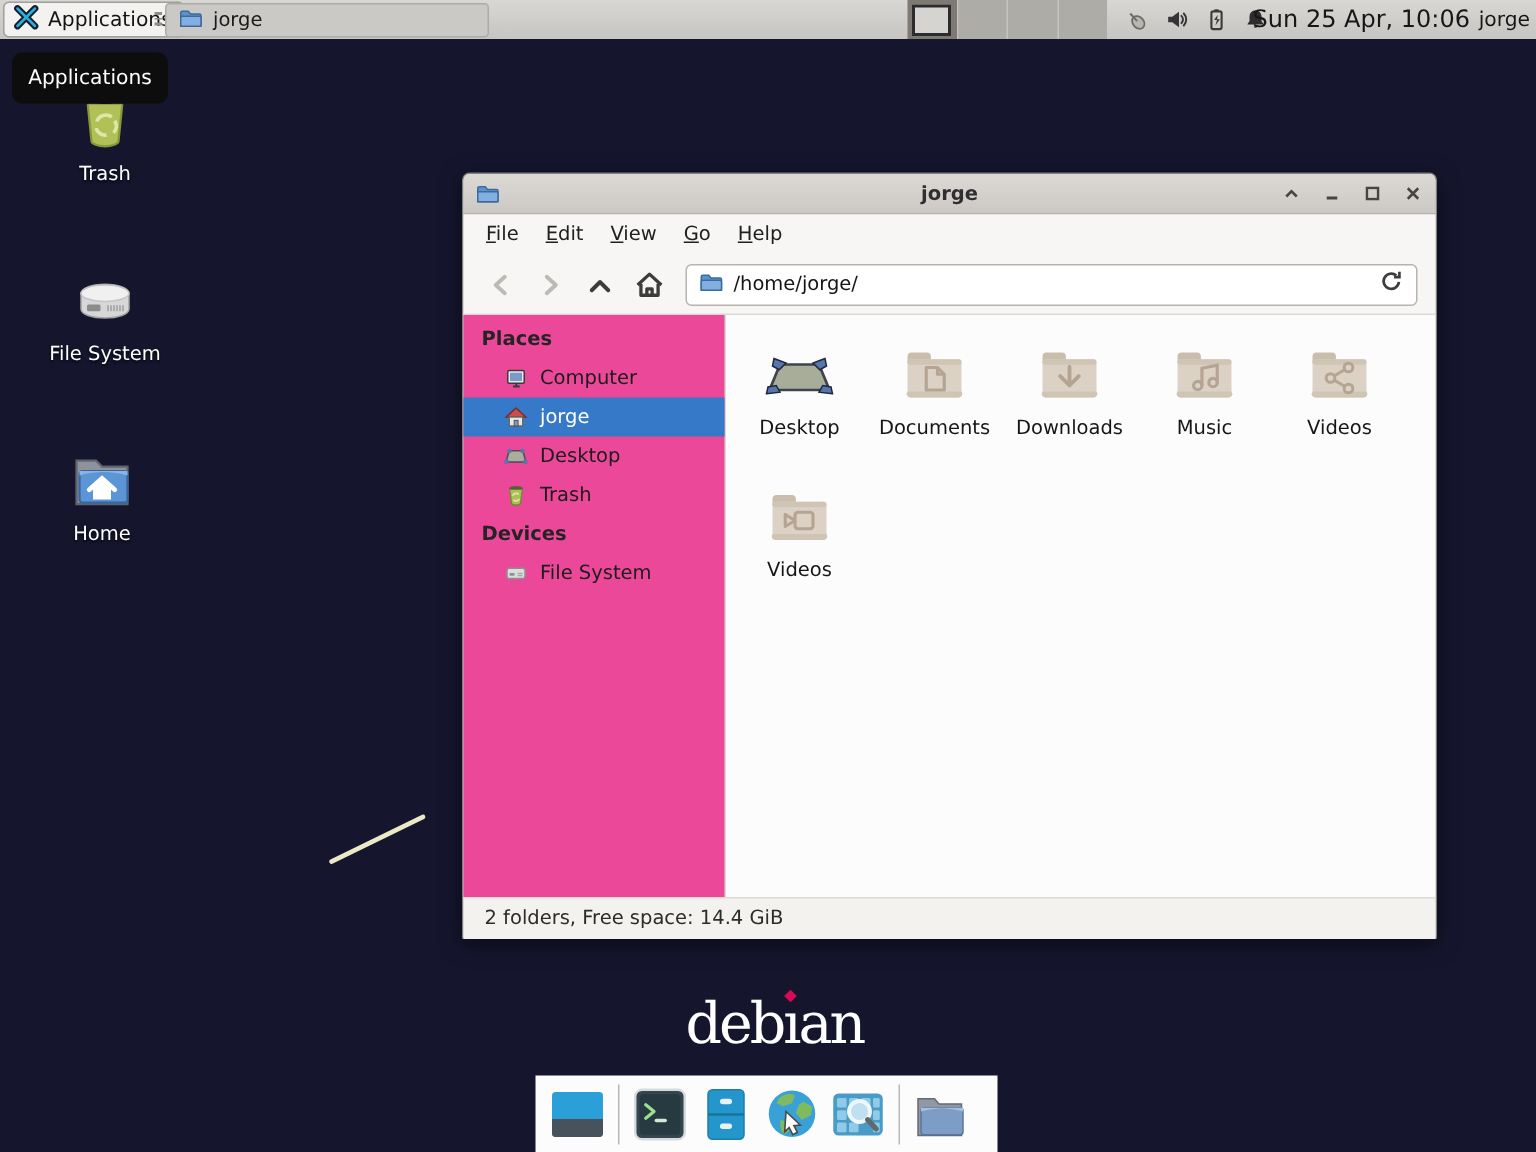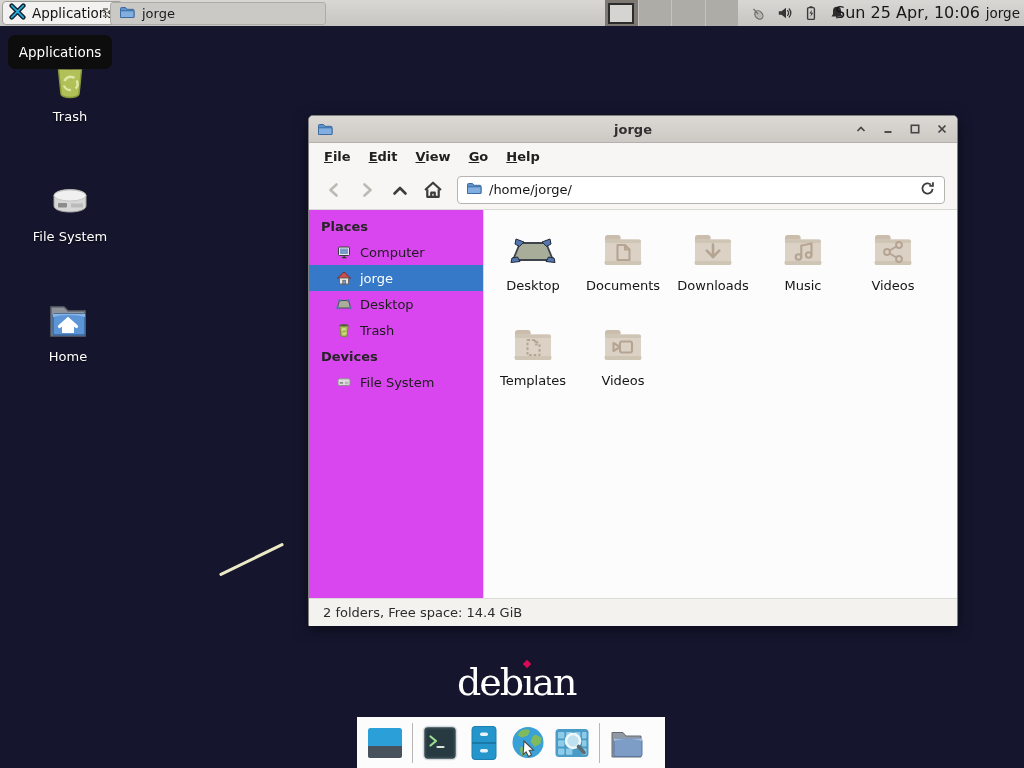--- a/index.html
+++ b/index.html
@@ -40,29 +40,29 @@
   
   #win{position:absolute;left:308px;top:115px;width:648px;height:509px;background:#fbfbfa;
        border:1px solid #808080;border-radius:5px 5px 1px 1px;box-shadow:0 3px 14px rgba(0,0,0,.5);}
   #titlebar{height:26px;background:linear-gradient(#dcd9d5,#ccc9c5);border-radius:4px 4px 0 0;
             position:relative;display:flex;align-items:center;border-bottom:1px solid #b3b1ad;}
   #title-icon{margin-left:8px;display:flex;}
   #win-title{position:absolute;left:0;right:0;text-align:center;font-weight:bold;color:#2f2f2f;}
   #win-ctls{position:absolute;right:8px;top:0;height:26px;display:flex;align-items:center;gap:13px;}
   #win-ctls .ctl{display:flex;align-items:center;justify-content:center;width:14px;height:14px;}
   #menubar{height:27px;background:#f7f6f4;display:flex;align-items:center;padding-left:6px;}
-  .menu-item{padding:4px 9px;color:#202020;font-weight:bold;}
+  .menu-item{padding:4px 9px;color:#202020;}
   #toolbar{height:39px;background:#f7f6f4;border-bottom:1px solid #dbd9d5;
            display:flex;align-items:center;padding:0 12px 0 10px;gap:4px;}
   .tool-btn{width:29px;height:28px;display:flex;align-items:center;justify-content:center;border-radius:3px;}
   #path-entry{flex:1;height:26px;margin-left:6px;background:#fff;border:1px solid #b6b4b0;
               border-radius:4px;display:flex;align-items:center;gap:7px;padding:0 8px;justify-content:flex-end;}
   #path-text{flex:1;color:#141414;}
   #win-body{display:flex;height:388px;}
-  #sidebar{width:174px;background:#d946ef;border-right:1px solid #dcdad6;padding-top:3px;}
+  #sidebar{width:174px;background:#ec4899;border-right:1px solid #dcdad6;padding-top:3px;}
   .side-row{height:26px;display:flex;align-items:center;}
   .side-header{font-weight:bold;color:#242424;padding-left:12px;}
   .side-item{padding-left:27px;gap:8px;color:#1c1c1c;}
   .side-item.selected{background:#3579c8;color:#fff;}
   #main{flex:1;background:#fcfcfc;padding:16px 0 0 4px;display:flex;flex-wrap:wrap;align-content:flex-start;}
   .file-cell{width:90px;height:95px;text-align:center;}
   .file-cell svg{display:block;margin:0 auto;}
   .file-label{margin-top:4px;font-size:13px;color:#161616;}
   #statusbar{height:27px;background:#f3f2ef;border-top:1px solid #dcdad6;display:flex;
              align-items:center;padding-left:14px;color:#2c2c2c;}
@@ -372,33 +372,20 @@
             <rect x="6" y="13.5" width="36" height="3.6" rx="1.8" fill="#cfc5b5"></rect>
             <path d="M6 35a2.5 2.5 0 0 0 2.5 4h31A2.5 2.5 0 0 0 42 35z" fill="#cfc5b5"></path>
             <g fill="none" stroke="#b6a493" stroke-width="2">
               <circle cx="18" cy="26" r="2.9"></circle>
               <circle cx="30" cy="19" r="2.9"></circle>
               <circle cx="30" cy="33" r="2.9"></circle>
               <path d="M20.6 24.5l6.8-4M20.6 27.5l6.8 4"></path>
             </g>
           </svg>
           <div class="file-label">Videos</div>
-        </div>
-        <div class="file-cell">
-          <svg width="48" height="48" viewBox="0 0 48 48" xmlns="http://www.w3.org/2000/svg">
-            <path d="M6 16v-4.5C6 10 7.1 9 8.6 9H19c1.5 0 2.6 1 2.6 2.5V16z" fill="#cabdab"></path>
-            <rect x="6" y="13.5" width="36" height="25.5" rx="2.5" fill="#dbd2c5"></rect>
-            <rect x="6" y="13.5" width="36" height="3.6" rx="1.8" fill="#cfc5b5"></rect>
-            <path d="M6 35a2.5 2.5 0 0 0 2.5 4h31A2.5 2.5 0 0 0 42 35z" fill="#cfc5b5"></path>
-            <g fill="none" stroke="#b6a493" stroke-width="2" stroke-dasharray="2.6 2" stroke-linejoin="round">
-              <path d="M18.5 19h7.5l4.5 4.5V34h-12z"></path>
-              <path d="M26 19v4.5h4.5"></path>
-            </g>
-          </svg>
-          <div class="file-label">Templates</div>
         </div>
         <div class="file-cell">
           <svg width="48" height="48" viewBox="0 0 48 48" xmlns="http://www.w3.org/2000/svg">
             <path d="M6 16v-4.5C6 10 7.1 9 8.6 9H19c1.5 0 2.6 1 2.6 2.5V16z" fill="#cabdab"></path>
             <rect x="6" y="13.5" width="36" height="25.5" rx="2.5" fill="#dbd2c5"></rect>
             <rect x="6" y="13.5" width="36" height="3.6" rx="1.8" fill="#cfc5b5"></rect>
             <path d="M6 35a2.5 2.5 0 0 0 2.5 4h31A2.5 2.5 0 0 0 42 35z" fill="#cfc5b5"></path>
             <g fill="none" stroke="#b6a493" stroke-width="2.1" stroke-linejoin="round">
               <rect x="21" y="20.5" width="12" height="11" rx="2"></rect>
               <path d="M21 26l-6.5-4v8z"></path>

